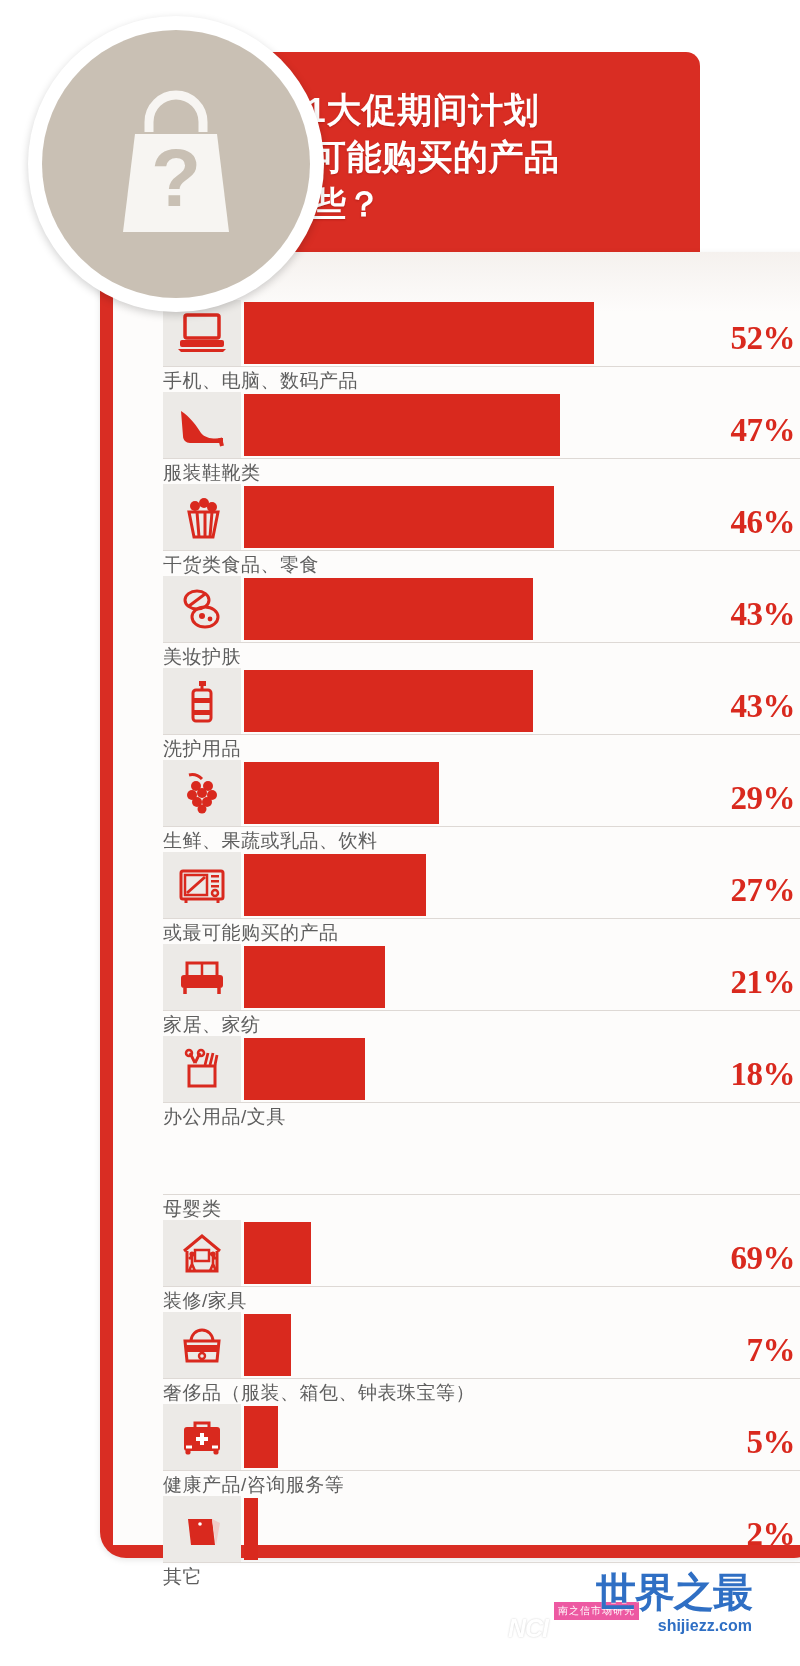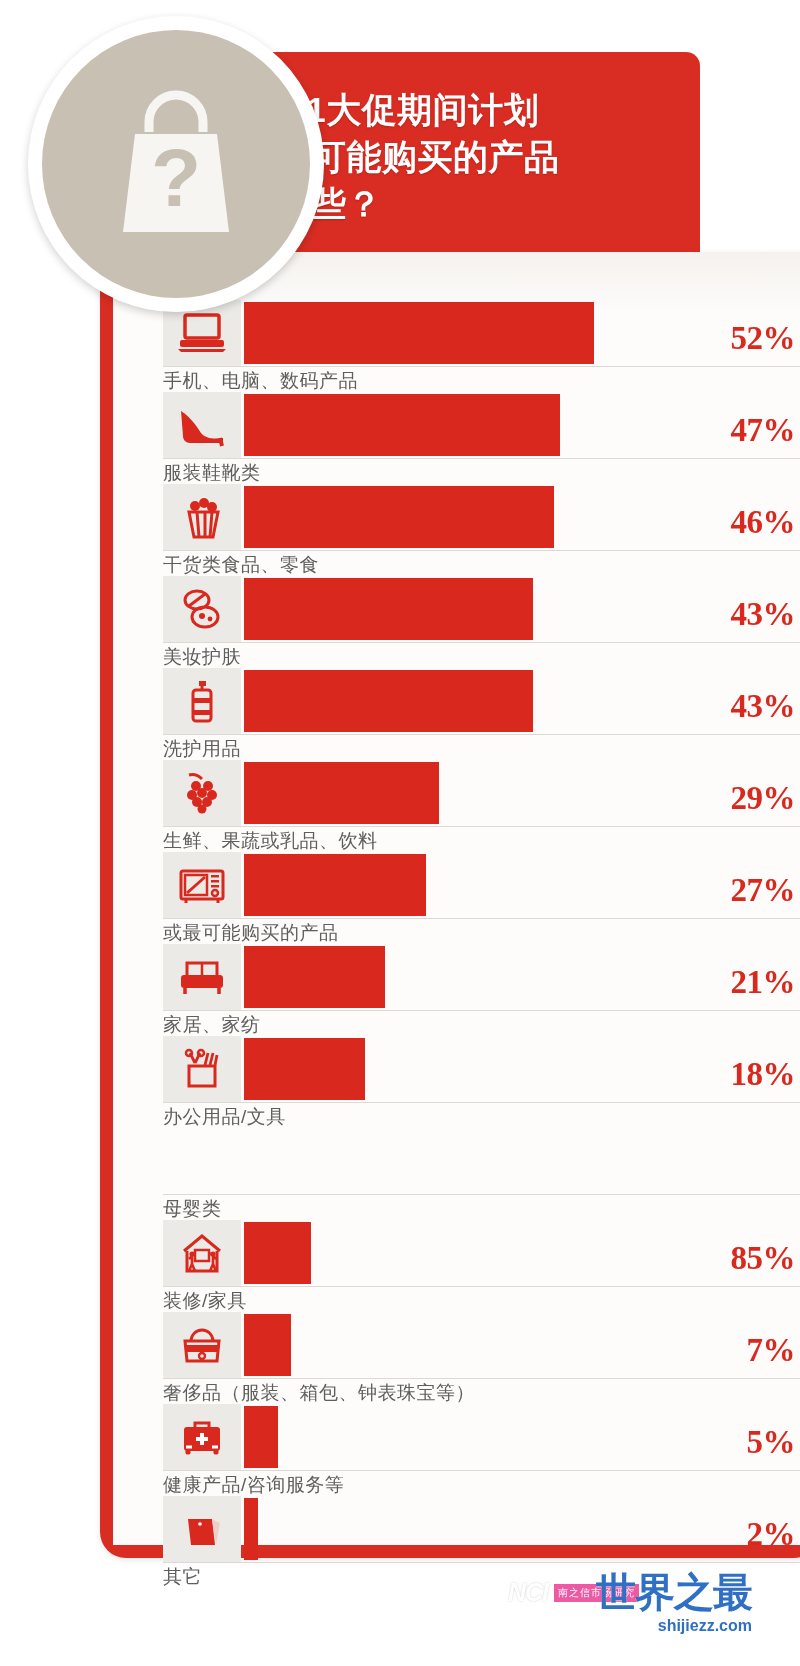--- a/index.html
+++ b/index.html
@@ -178,20 +178,21 @@
     z-index: 9;
   }
   .nci-mark {
     font-family: "Liberation Sans", sans-serif;
     font-style: italic;
     font-weight: bold;
     font-size: 25px;
     color: #ffffff;
     letter-spacing: -1px;
     text-shadow: 0 0 2px rgba(0,0,0,.2);
+    margin-top: 36px;
   }
   .nci-sub {
     font-size: 10px;
     color: #ffffff;
     background: #ec4899;
     padding: 2px 4px;
     letter-spacing: 1px;
     opacity: .9;
   }
 
@@ -449,21 +450,21 @@
                     <rect x="21" y="19" width="14" height="11" fill="none" stroke="#d9291e" stroke-width="2.5"></rect>
                     <circle cx="18" cy="23" r="2.6" fill="#d9291e"></circle>
                     <path d="M18 26 v7 l-3 7 M18 33 l3 7 M15 28 l6 -6" stroke="#d9291e" stroke-width="2.6" fill="none"></path>
                     <circle cx="39" cy="23" r="2.6" fill="#d9291e"></circle>
                     <path d="M39 26 v7 l3 7 M39 33 l-3 7 M42 28 l-6 -6" stroke="#d9291e" stroke-width="2.6" fill="none"></path>
                   </svg>
                 </span>
        </div>
        <div class="bar-track">
          <div class="bar" style="width:67px"></div>
-         <div class="pct">85%</div>
+         <div class="pct">69%</div>
        </div>
      </div>
      <div class="baseline"></div>
      <div class="cat-label">装修/家具</div>
           </div>
           <div class="row">
             <div class="row-main">
        <div class="icon-box">
          <span>
                   <svg width="56" height="44" viewBox="0 0 56 44">

